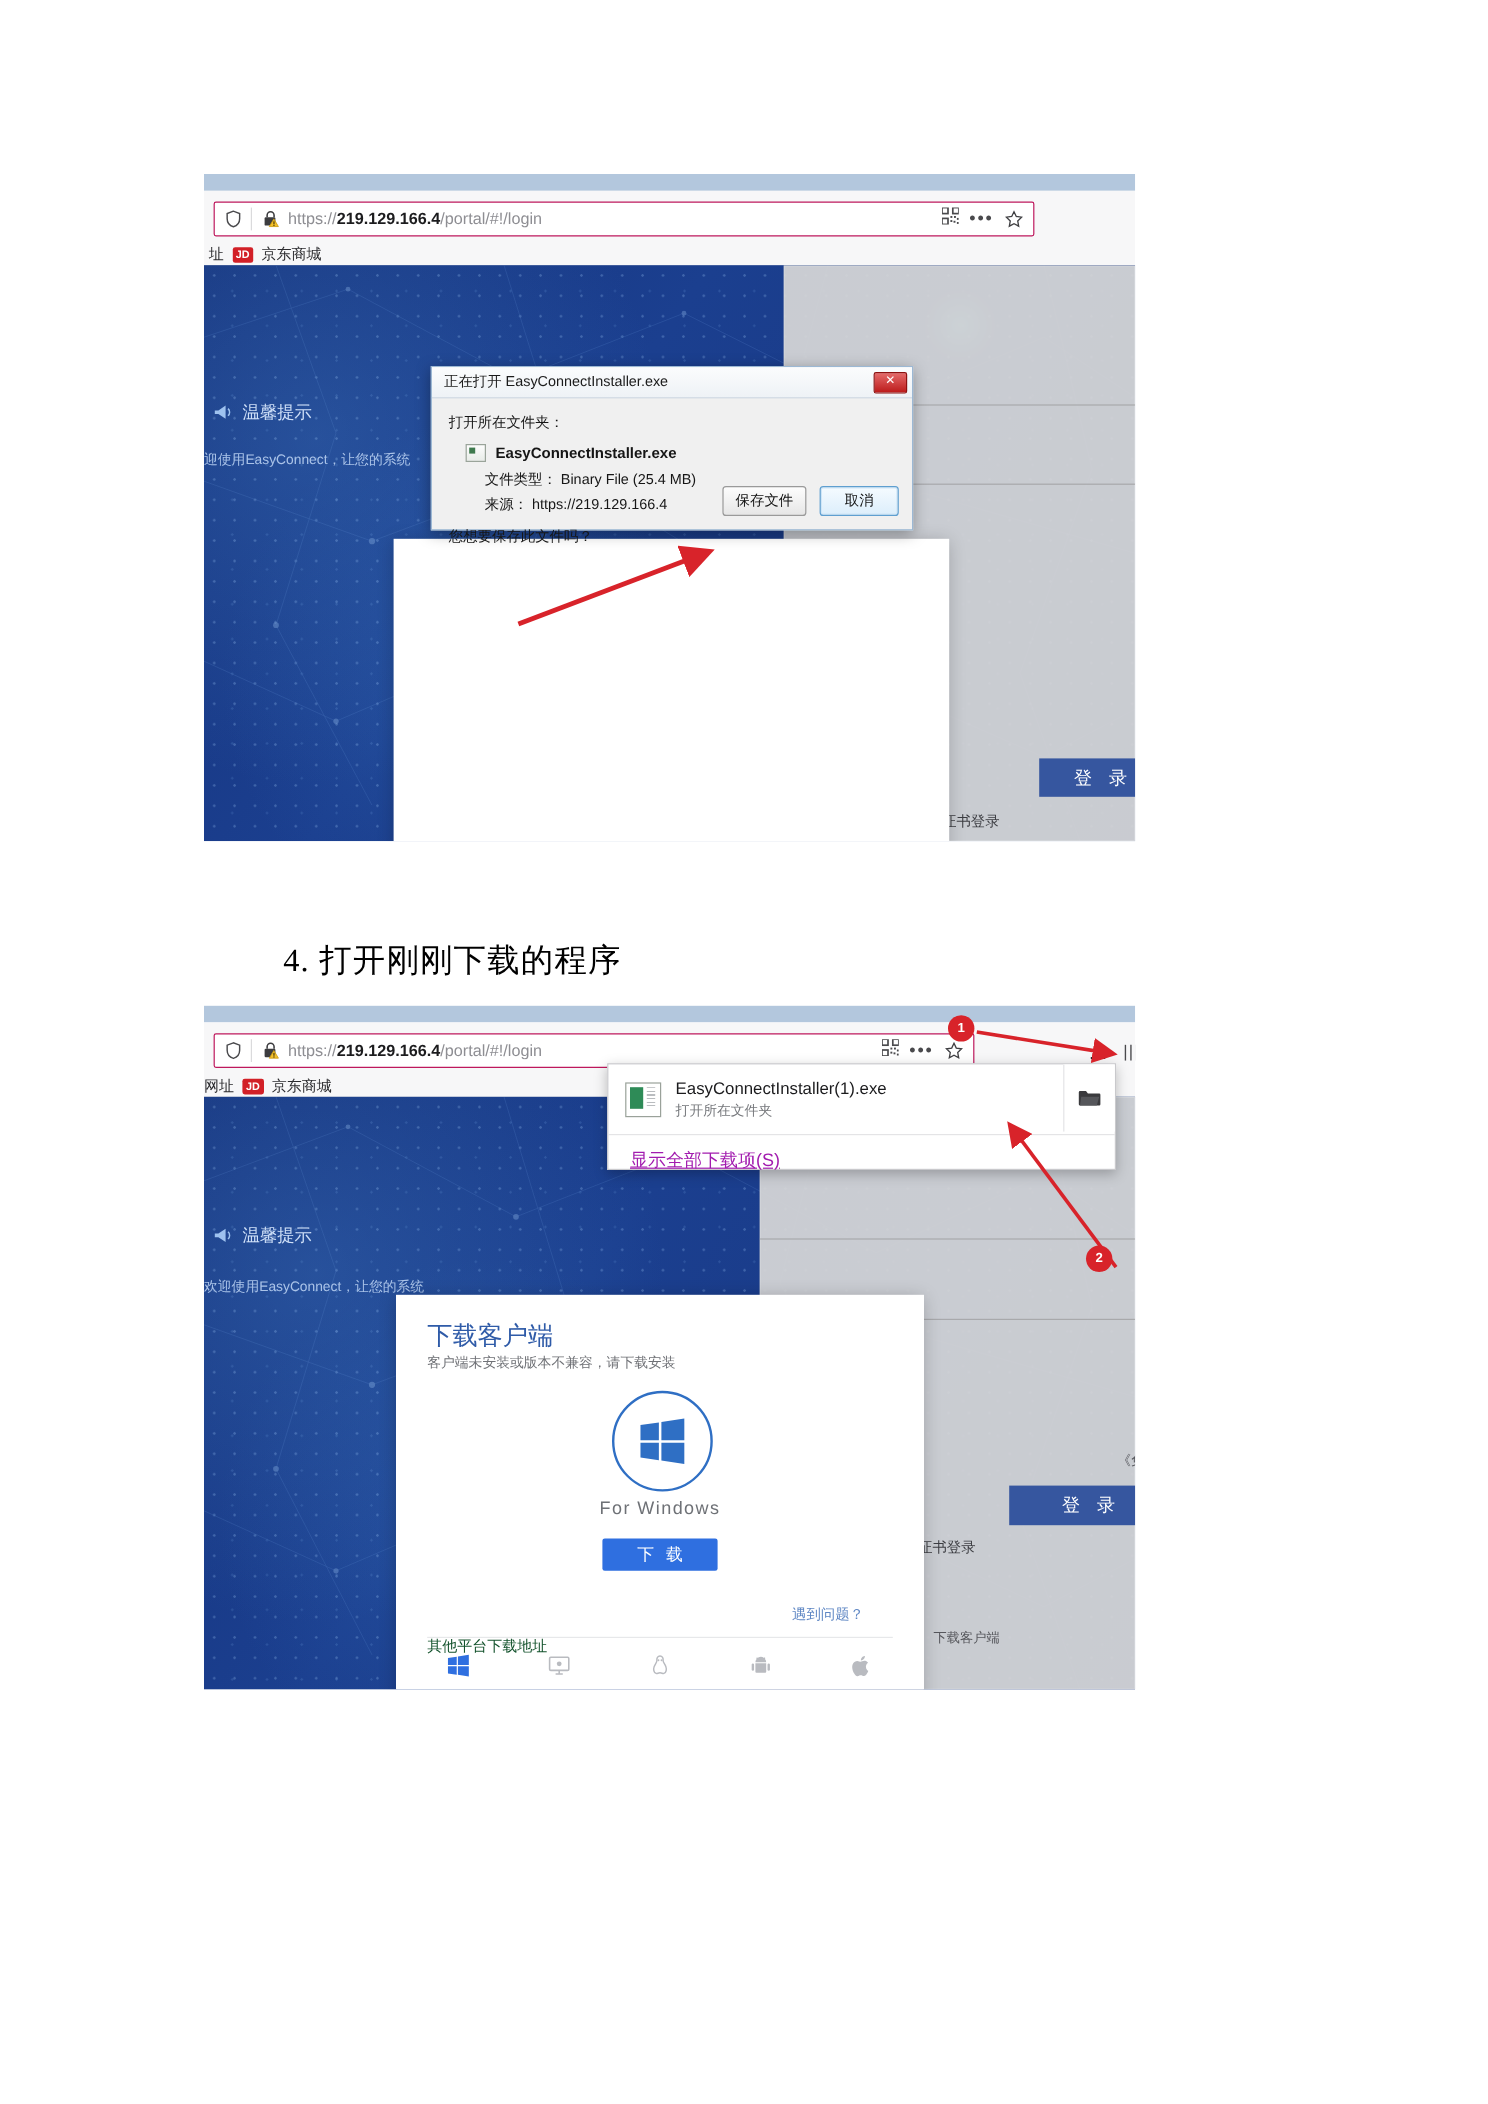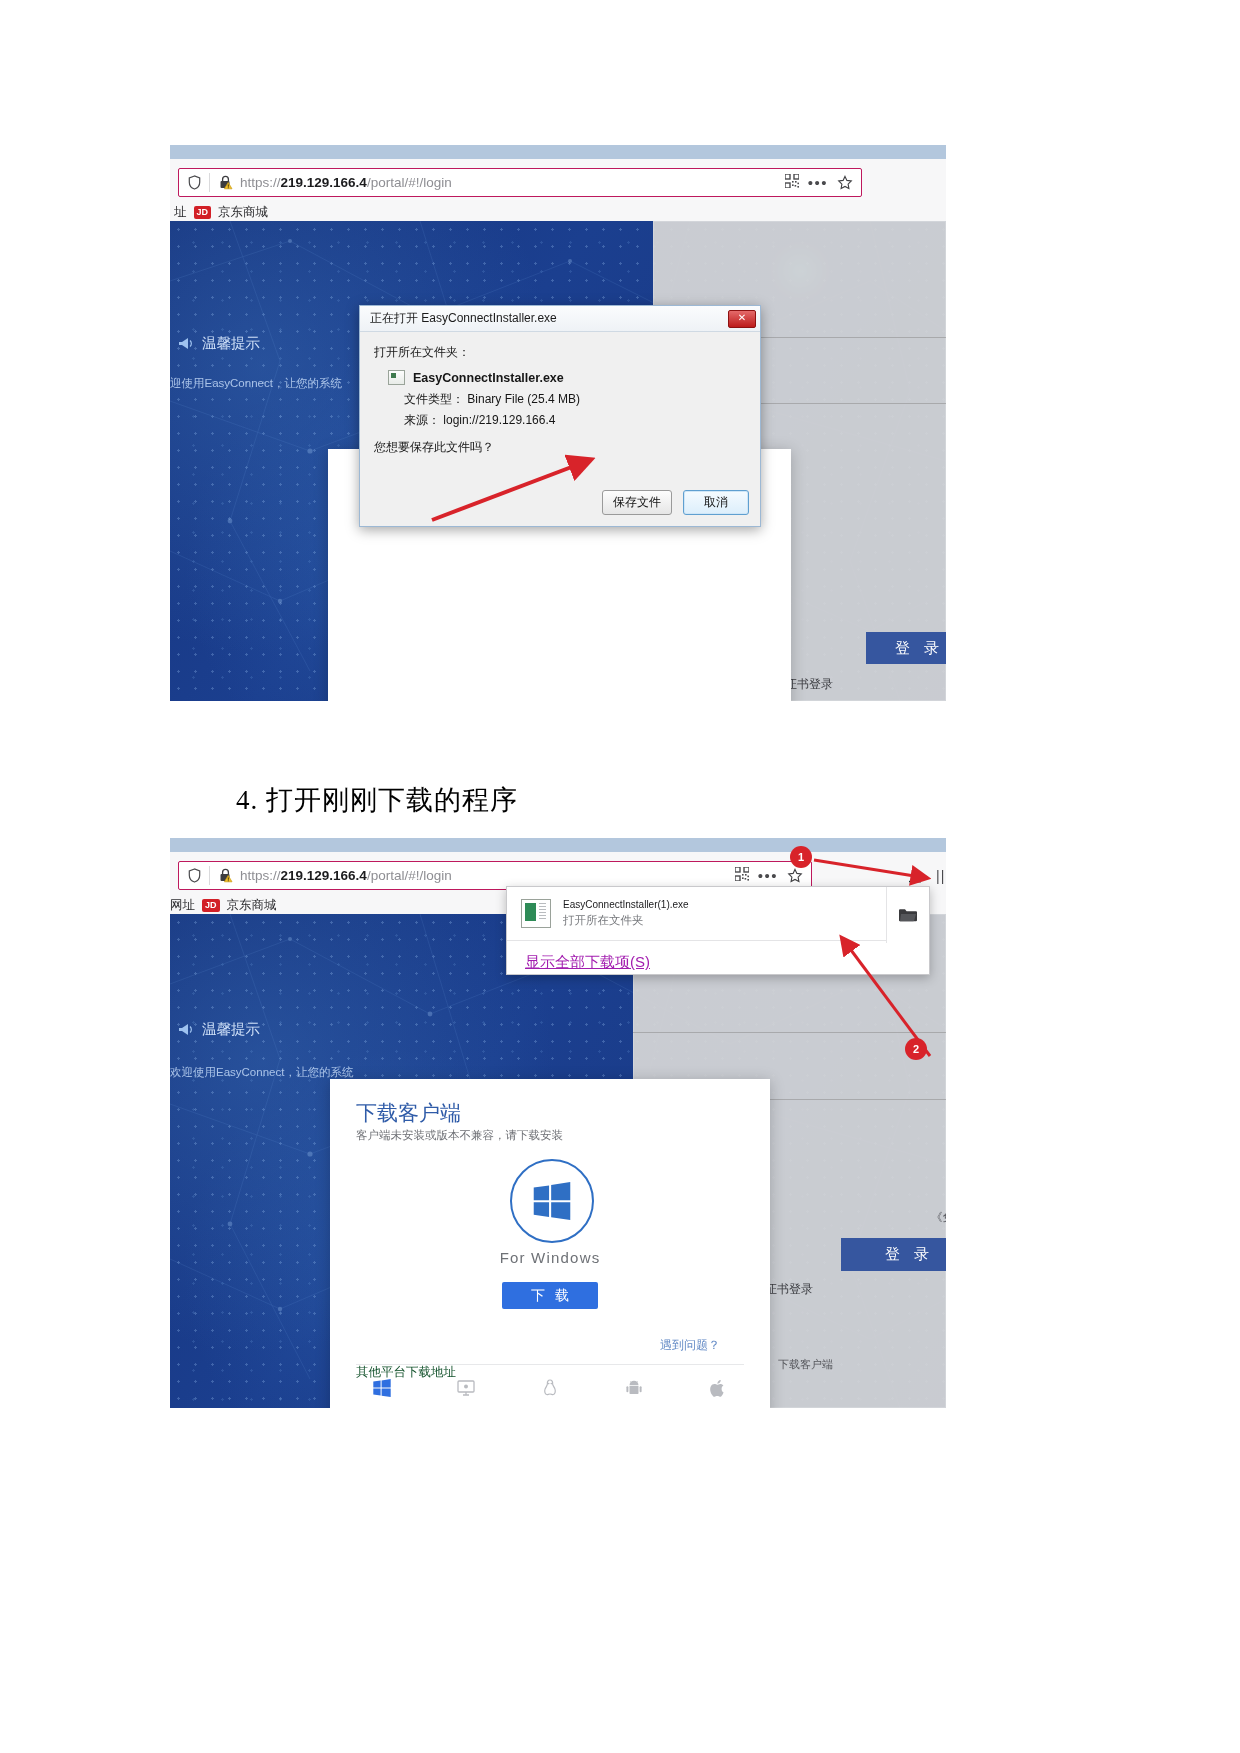--- a/index.html
+++ b/index.html
@@ -401,21 +401,21 @@
     width: 11px; height: 18px;
     background: #2e8b57;
   }
   .dlpop-fico::after {
     content: "";
     position: absolute;
     left: 17px; top: 3px;
     width: 7px; height: 18px;
     background: repeating-linear-gradient(#b9bcbf 0 1px, #fff 1px 3px);
   }
-  .dlpop-name { font-size: 10px; color: #1b1b1d; white-space: nowrap; }
+  .dlpop-name { font-size: 14px; color: #1b1b1d; white-space: nowrap; }
   .dlpop-sub { font-size: 11.5px; color: #76787c; margin-top: 3px; white-space: nowrap; }
   .dlpop-foot {
     padding: 12px 18px;
     font-size: 15px;
     color: #a21caf;
   }
   .dlpop-foot .acc { text-decoration: underline; }
   .dl-arrow-btn {
     position: absolute;
     display: flex;
@@ -566,38 +566,38 @@
       
       
       
       
       
 
       
     </div>
   </div>
 
-  <div class="modal" style="left:189px; top:160px; width:402px; height:222px;">
+  <div class="modal" style="left:189px; top:160px; width:402px; height:137px;">
     <div class="modal-tb">
       <span class="t">正在打开 EasyConnectInstaller.exe</span>
       <span class="modal-close">✕</span>
     </div>
     <div class="modal-body">
       <p class="m-line">打开所在文件夹：</p>
       <div class="m-file">
         <span class="exe-ico"></span>
         <span>EasyConnectInstaller.exe</span>
       </div>
       <div class="m-meta">
         <span>文件类型：</span>
         <span>Binary File (25.4 MB)</span>
       </div>
       <div class="m-meta">
         <span>来源：</span>
-        <span>login://219.129.166.4</span>
+        <span>https://219.129.166.4</span>
       </div>
       <p class="m-q">您想要保存此文件吗？</p>
     </div>
     <div class="modal-btns">
       <span class="btn-win">保存文件</span>
       <span class="btn-win default">取消</span>
     </div>
   </div>
 
   <svg class="anno-svg" style="left:0; top:0; width:776px; height:556px;">

